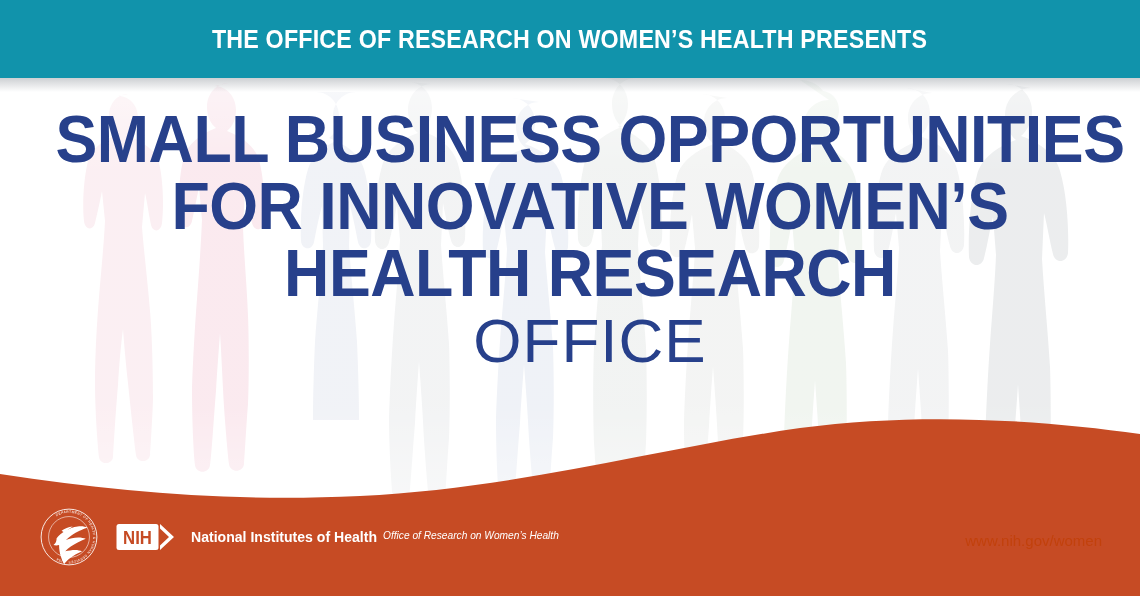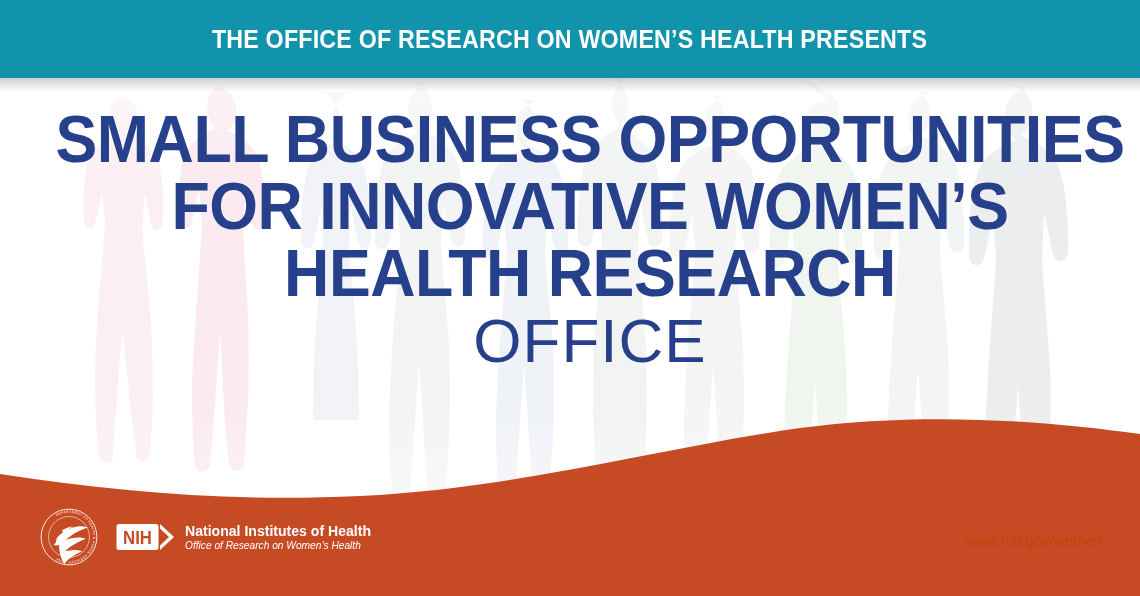--- a/index.html
+++ b/index.html
@@ -139,26 +139,25 @@
     display: flex;
     align-items: center;
     gap: 16px;
   }
 
   #hhs-seal { width: 62px; height: 62px; display:block; }
 
   #nih-logo {
     display: flex;
     align-items: center;
-    gap: 7px;
+    gap: 13px;
   }
   #nih-mark { display: block; }
   #nih-wordmark {
     display: flex;
-    flex-direction: column;
     justify-content: center;
   }
   #nih-line1 {
     color: #ffffff;
     font-size: 14.5px;
     font-weight: bold;
     line-height: 1.12;
     white-space: nowrap;
     transform: scaleX(0.97);
     transform-origin: left center;

